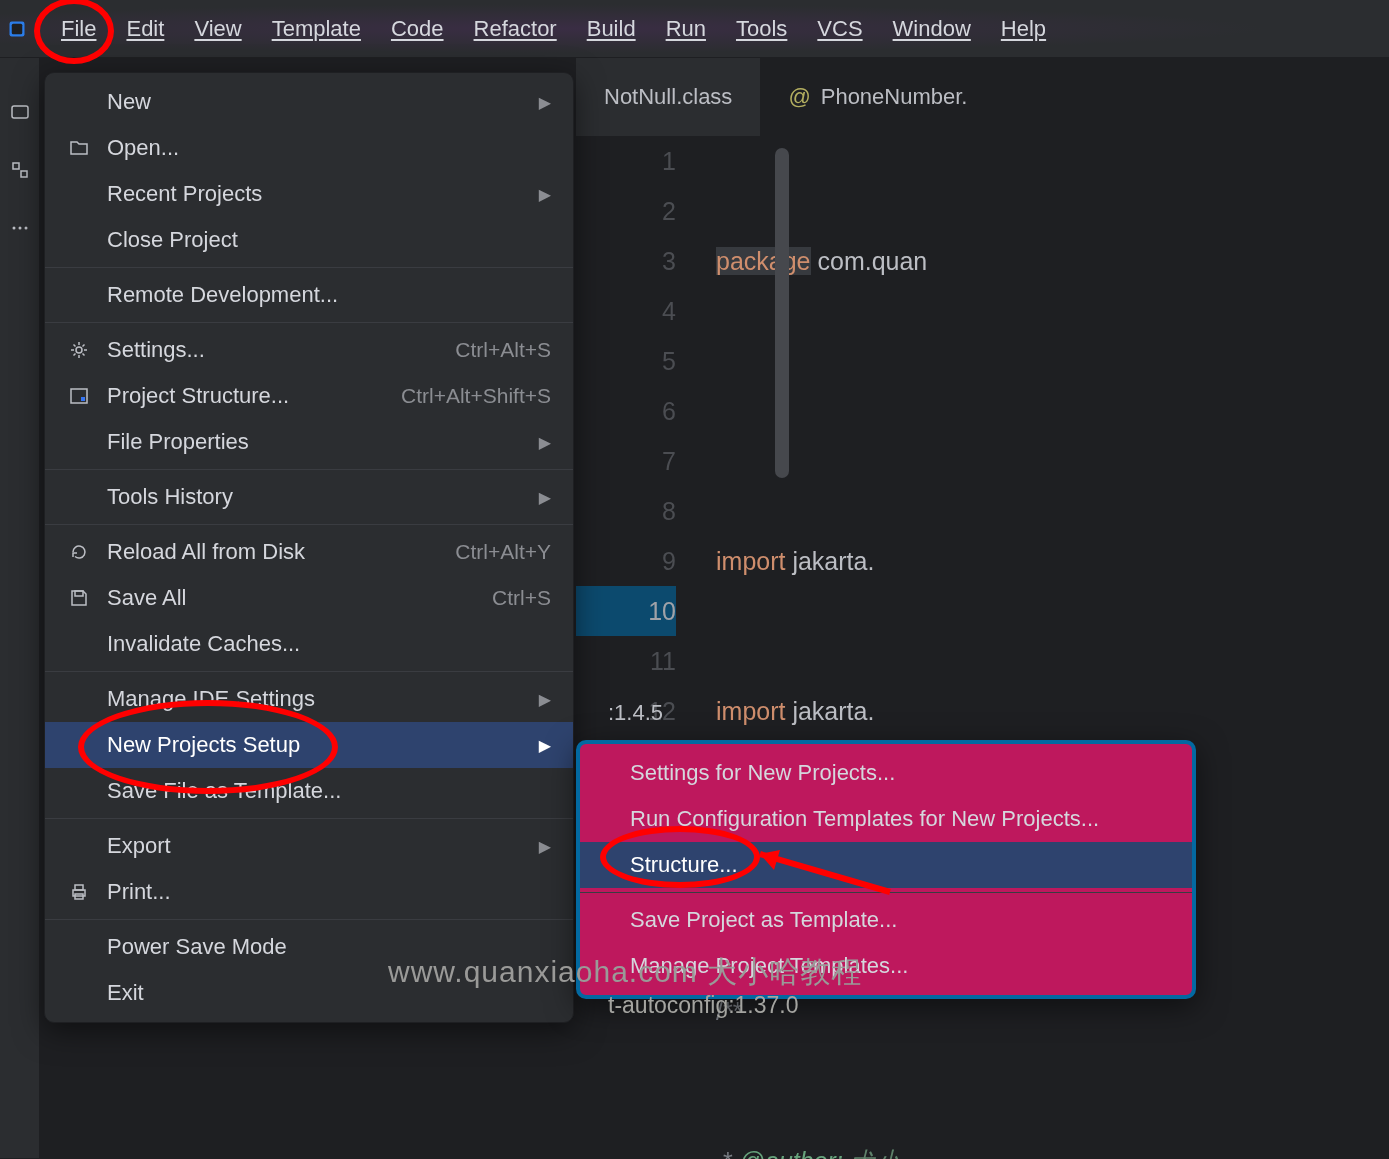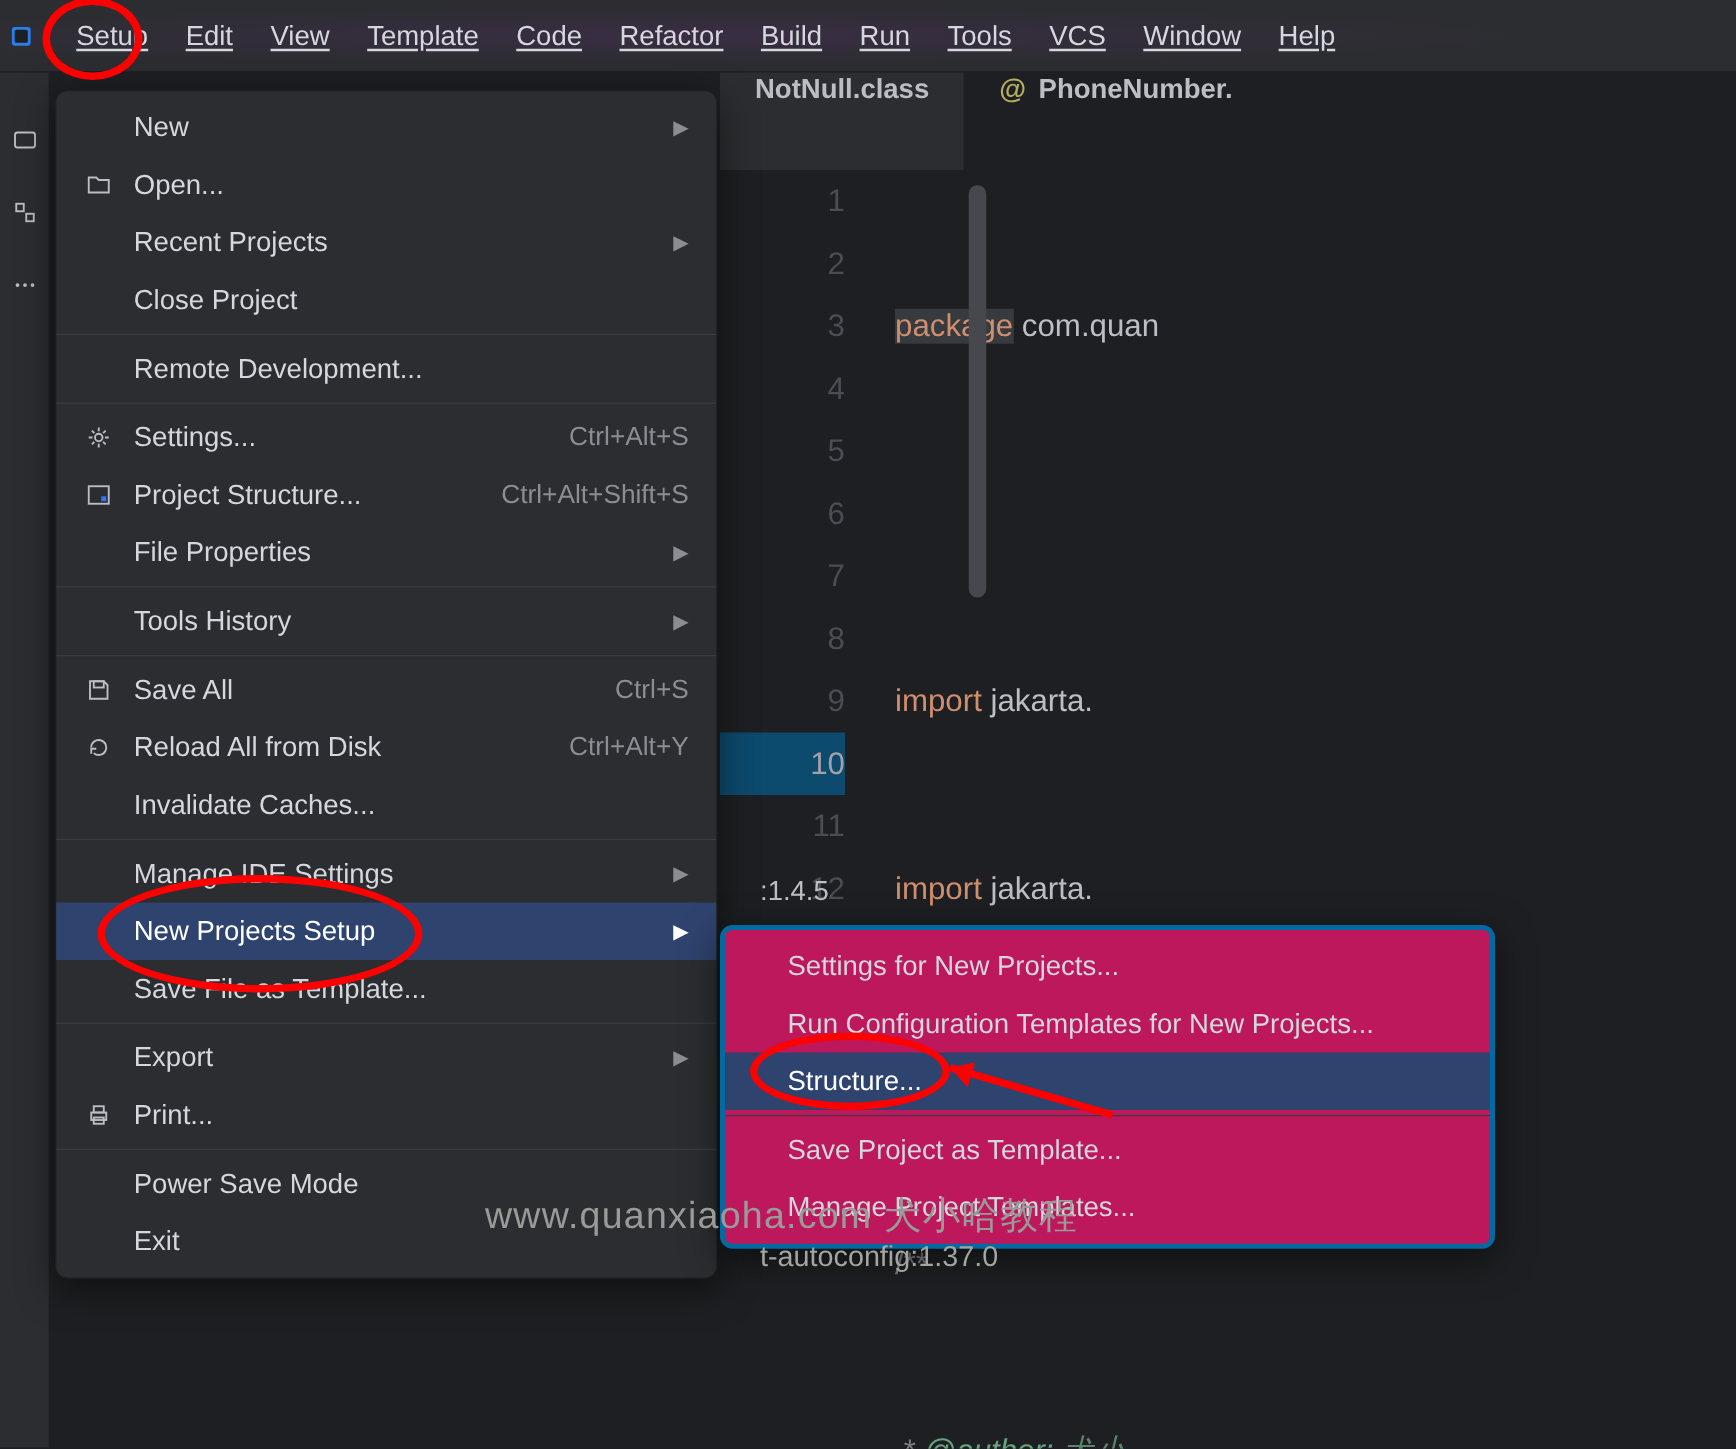--- a/index.html
+++ b/index.html
@@ -138,27 +138,26 @@
   bottom: 0;
   background: #1e1f22;
 }
 .tabs {
   display: flex;
   height: 78px;
   background: #1e1f22;
 }
 .tab {
   display: flex;
-  align-items: flex-start;
+  align-items: center;
   padding: 0 28px;
   font-size: 22px;
   color: #bcbec4;
   cursor: pointer;
   gap: 10px;
-  font-weight: bold;
 }
 .tab.active { background: #2b2d30; }
 .editor-body {
   display: flex;
   font-family: "JetBrains Mono", "Consolas", monospace;
   font-size: 25px;
   line-height: 50px;
 }
 .gutter {
   width: 140px;
@@ -217,21 +216,21 @@
 }
 </style>
 </head>
 <body>
 
 <div class="menubar">
   <svg class="app-icon" viewBox="0 0 24 24">
       <rect x="2" y="2" width="20" height="20" rx="3" fill="#2b7de9"></rect>
       <rect x="5" y="5" width="14" height="14" rx="2" fill="#1e1f22"></rect>
     </svg>
-  <div class="menu-item active"><span class="u">Setup</span></div>
+  <div class="menu-item active"><span class="u">File</span></div>
   <div class="menu-item"><span class="u">Edit</span></div>
   <div class="menu-item"><span class="u">View</span></div>
   <div class="menu-item"><span class="u">Template</span></div>
   <div class="menu-item"><span class="u">Code</span></div>
   <div class="menu-item"><span class="u">Refactor</span></div>
   <div class="menu-item"><span class="u">Build</span></div>
   <div class="menu-item"><span class="u">Run</span></div>
   <div class="menu-item"><span class="u">Tools</span></div>
   <div class="menu-item"><span class="u">VCS</span></div>
   <div class="menu-item"><span class="u">Window</span></div>
@@ -356,36 +355,36 @@
   </div>
   <div class="menu-sep"></div>
   <div class="menu-row">
     <span>Tools History</span>
       <span class="arrow">▶</span>
   </div>
   <div class="menu-sep"></div>
   <div class="menu-row">
     <span class="icon-slot">
         <svg width="20" height="20" viewBox="0 0 20 20">
+          <path d="M4 10a6 6 0 1 1 2 4.5" fill="none" stroke="#bcbec4" stroke-width="1.5"></path>
+          <path d="M4 15v-4h4" fill="none" stroke="#bcbec4" stroke-width="1.5"></path>
+        </svg>
+      </span>
+    <span>Reload All from Disk</span>
+      <span class="shortcut">Ctrl+Alt+Y</span>
+  </div>
+  <div class="menu-row">
+    <span class="icon-slot">
+        <svg width="20" height="20" viewBox="0 0 20 20">
           <path d="M3 3h11l3 3v11H3z" fill="none" stroke="#bcbec4" stroke-width="1.5"></path>
           <rect x="6" y="3" width="8" height="5" fill="none" stroke="#bcbec4" stroke-width="1.5"></rect>
         </svg>
       </span>
     <span>Save All</span>
       <span class="shortcut">Ctrl+S</span>
-  </div>
-  <div class="menu-row">
-    <span class="icon-slot">
-        <svg width="20" height="20" viewBox="0 0 20 20">
-          <path d="M4 10a6 6 0 1 1 2 4.5" fill="none" stroke="#bcbec4" stroke-width="1.5"></path>
-          <path d="M4 15v-4h4" fill="none" stroke="#bcbec4" stroke-width="1.5"></path>
-        </svg>
-      </span>
-    <span>Reload All from Disk</span>
-      <span class="shortcut">Ctrl+Alt+Y</span>
   </div>
   <div class="menu-row">
     <span>Invalidate Caches...</span>
   </div>
   <div class="menu-sep"></div>
   <div class="menu-row">
     <span>Manage IDE Settings</span>
       <span class="arrow">▶</span>
   </div>
   <div class="menu-row selected">

